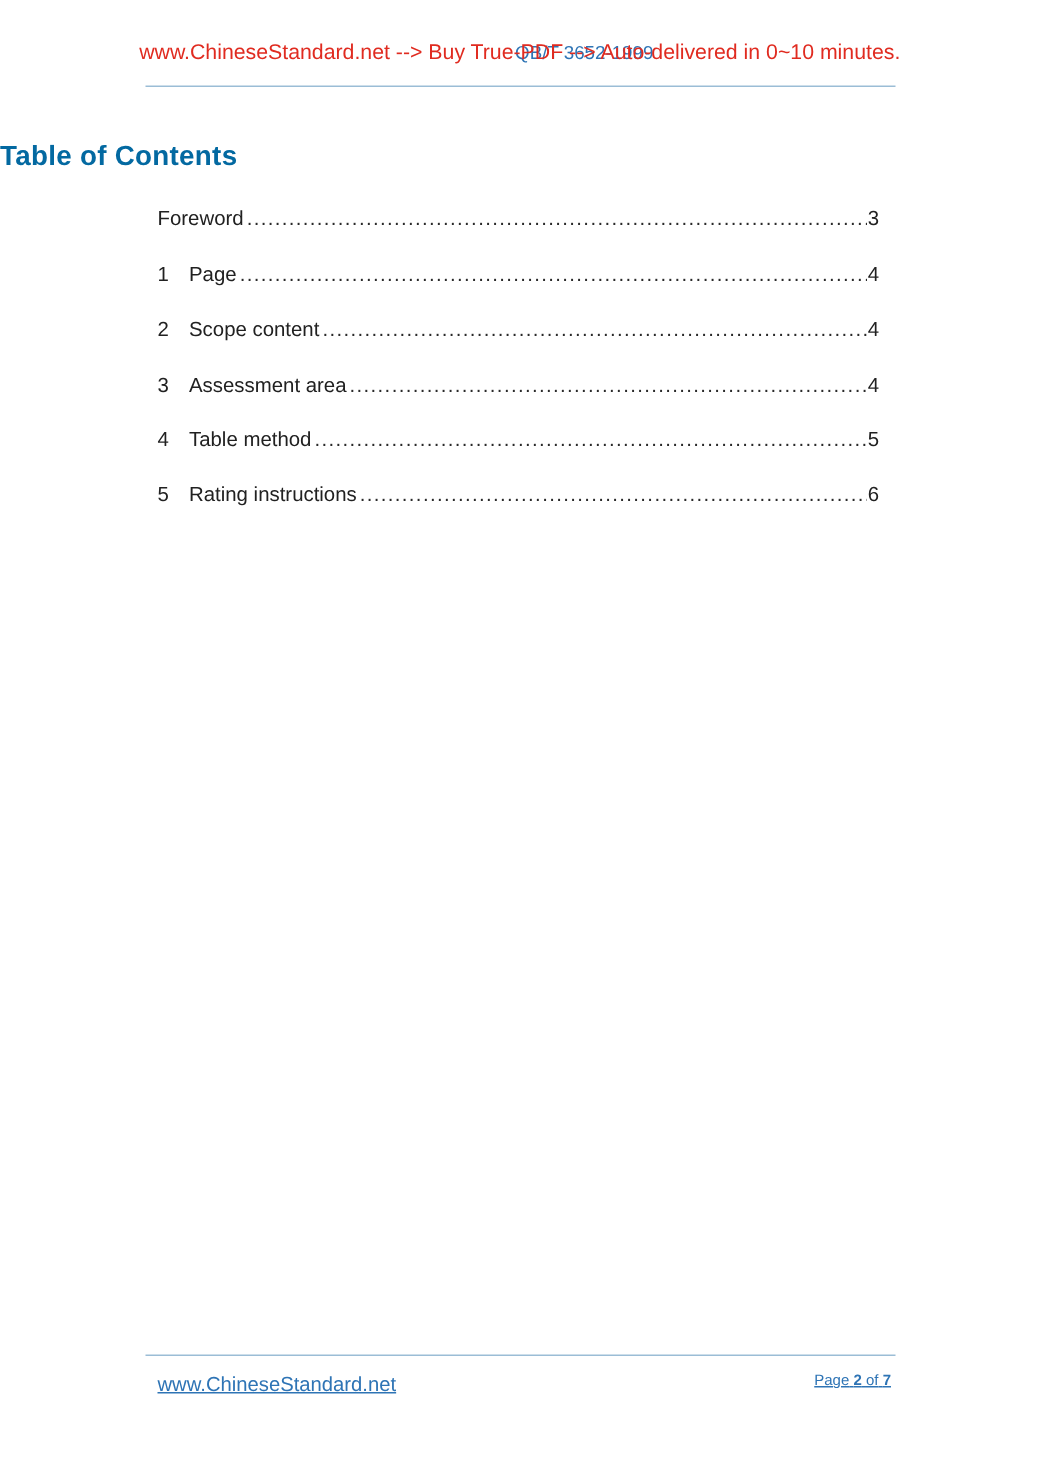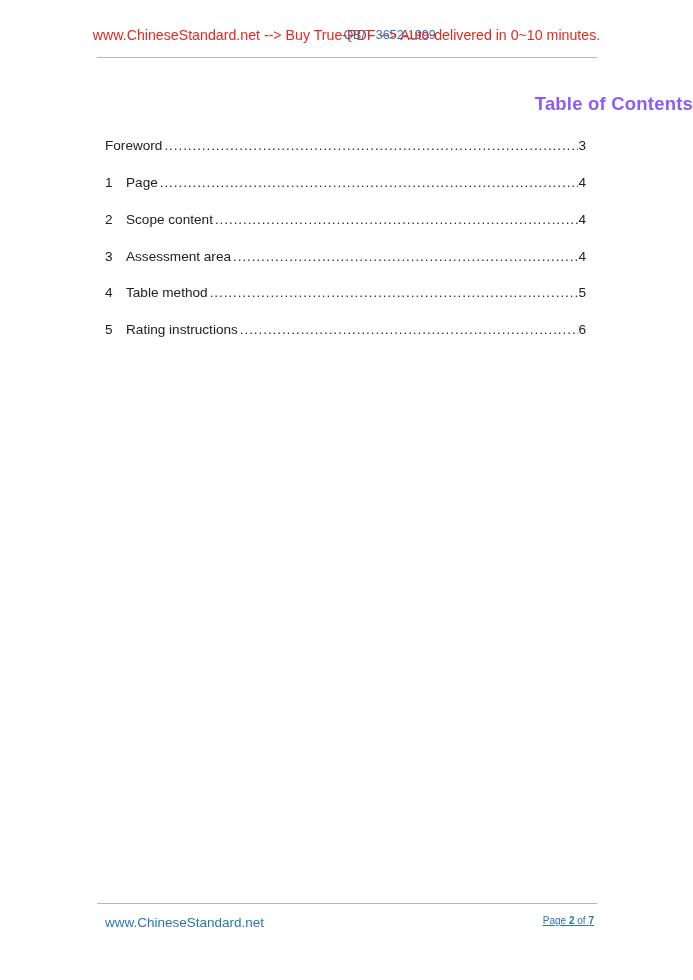--- a/index.html
+++ b/index.html
@@ -41,24 +41,24 @@
     width: 500px;
     height: 1px;
     background: var(--rule-blue, #9bbdd6);
   }
   .header-rule { top: 57px; }
   .footer-rule { top: 903px; }
 
   .page-title {
     position: absolute;
     top: 81px; left: 0; width: 100%;
-    text-align: right;
+    text-align: left;
     font-size: 18.5px;
     font-weight: bold;
-    color: #8b5cf6;
+    color: #0369a1;
     letter-spacing: 0.2px;
   }
 
   
   .toc {
     position: absolute;
     top: 139px;
     left: 105px;
     width: 481px;
   }
@@ -83,20 +83,21 @@
     color: #2a2a2a;
   }
   .toc-page { flex: 0 0 auto; }
 
   
   .footer-link {
     position: absolute;
     top: 915px; left: 105px;
     font-size: 13.5px;
     color: var(--accent-blue, #2e74b5);
+    text-decoration: underline;
     cursor: pointer;
   }
   .page-indicator {
     position: absolute;
     top: 915px; right: 99px;
     font-size: 10px;
     color: var(--accent-blue, #2e74b5);
     text-decoration: underline;
   }
   .page-indicator .b { font-weight: bold; }

